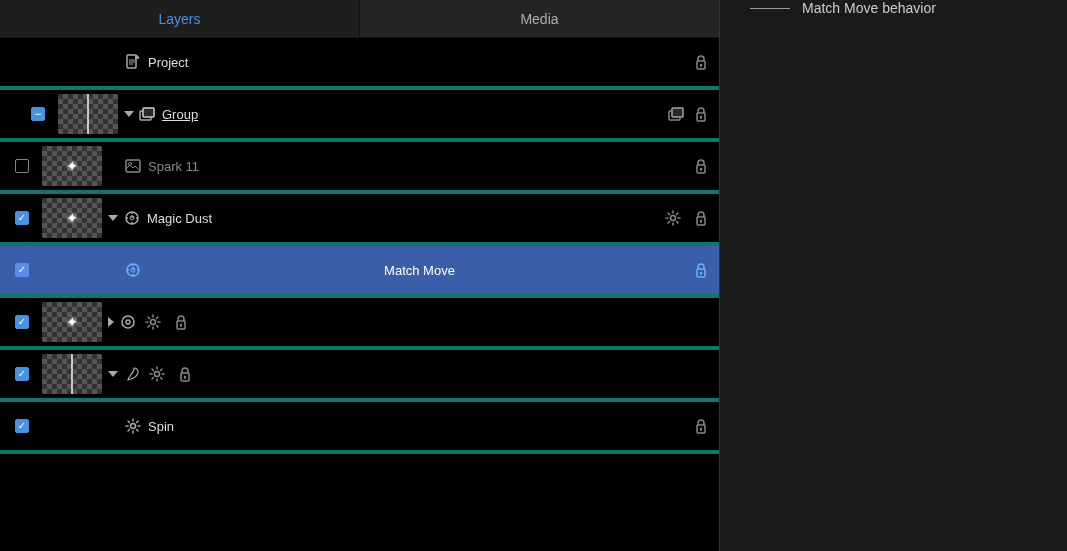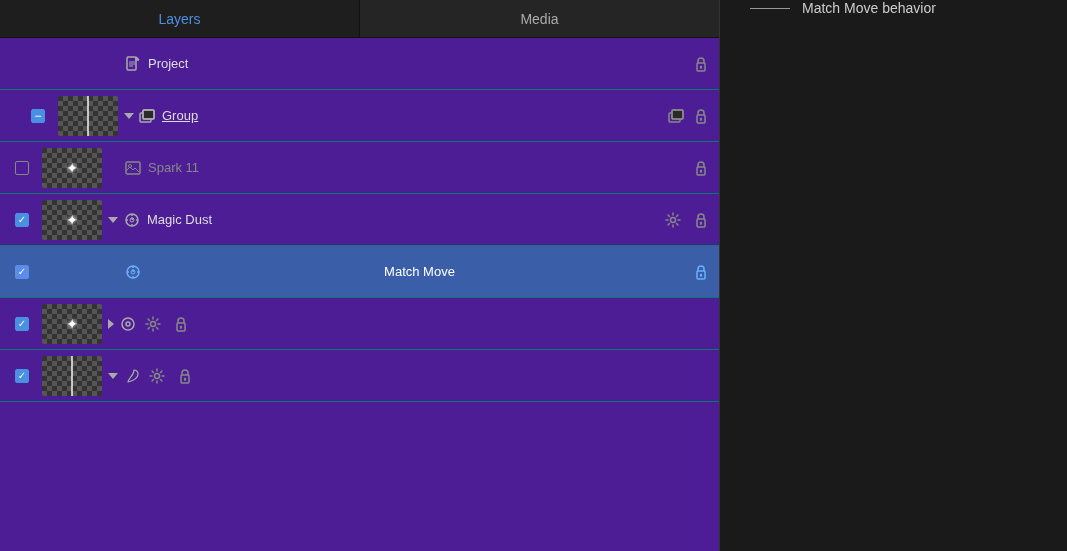--- a/index.html
+++ b/index.html
@@ -10,21 +10,21 @@
       color: #d0d0d0;
       width: 1067px;
       height: 551px;
       display: flex;
       overflow: hidden;
     }
 
     .panel {
       width: 720px;
       height: 551px;
-      background: #4c1d95;
+      background: #000000;
       display: flex;
       flex-direction: column;
       border-right: 1px solid #333;
     }
 
     .tabs {
       display: flex;
       background: #252525;
       border-bottom: 1px solid #111;
       height: 38px;
@@ -51,21 +51,21 @@
 
     .layers-list {
       flex: 1;
       overflow-y: auto;
     }
 
     .layer-row {
       display: flex;
       align-items: center;
       height: 52px;
-      border-bottom: 1px solid #0f766e;
+      border-bottom: 4px solid #0f766e;
       padding: 0 8px;
       position: relative;
       cursor: pointer;
     }
 
     .layer-row.selected {
       background: #3a5ea8;
     }
 
     .layer-row.selected .layer-name {
@@ -506,20 +506,42 @@
       <div class="lock-icon">
         <svg width="14" height="16" viewBox="0 0 14 16" fill="none">
           <rect x="3" y="7" width="8" height="8" rx="1" stroke="#888" stroke-width="1.5" fill="none"></rect>
           <path d="M4 7V5a3 3 0 016 0v2" stroke="#888" stroke-width="1.5" fill="none"></path>
           <circle cx="7" cy="11" r="1.2" fill="#888"></circle>
           <line x1="7" y1="11" x2="7" y2="13" stroke="#888" stroke-width="1.2"></line>
         </svg>
       </div>
     </div>
 
+    <div class="layer-row" style="padding-left:8px;">
+      <div class="checkbox-area">
+        <div class="checkbox checked"></div>
+      </div>
+      <div class="no-thumbnail"></div>
+      <div class="triangle-spacer"></div>
+      <div class="layer-icon">
+        <svg width="16" height="16" viewBox="0 0 16 16" fill="none">
+          <circle cx="8" cy="8" r="2.5" stroke="#aaa" stroke-width="1.5" fill="none"></circle>
+          <path d="M8 1v2M8 13v2M1 8h2M13 8h2M3.05 3.05l1.41 1.41M11.54 11.54l1.41 1.41M3.05 12.95l1.41-1.41M11.54 4.46l1.41-1.41" stroke="#aaa" stroke-width="1.5" stroke-linecap="round"></path>
+        </svg>
+      </div>
+      <span class="layer-name">Spin</span>
+      <div class="lock-icon">
+        <svg width="14" height="16" viewBox="0 0 14 16" fill="none">
+          <rect x="3" y="7" width="8" height="8" rx="1" stroke="#888" stroke-width="1.5" fill="none"></rect>
+          <path d="M4 7V5a3 3 0 016 0v2" stroke="#888" stroke-width="1.5" fill="none"></path>
+          <circle cx="7" cy="11" r="1.2" fill="#888"></circle>
+          <line x1="7" y1="11" x2="7" y2="13" stroke="#888" stroke-width="1.2"></line>
+        </svg>
+      </div>
+    </div>
 
   </div>
 </div>
 
 <div class="right-panel">
   <div class="annotation-line">
 
     <div style="width:40px; height:1px; background:#999;"></div>
     <span class="annotation-text">Match Move behavior</span>
   </div>

